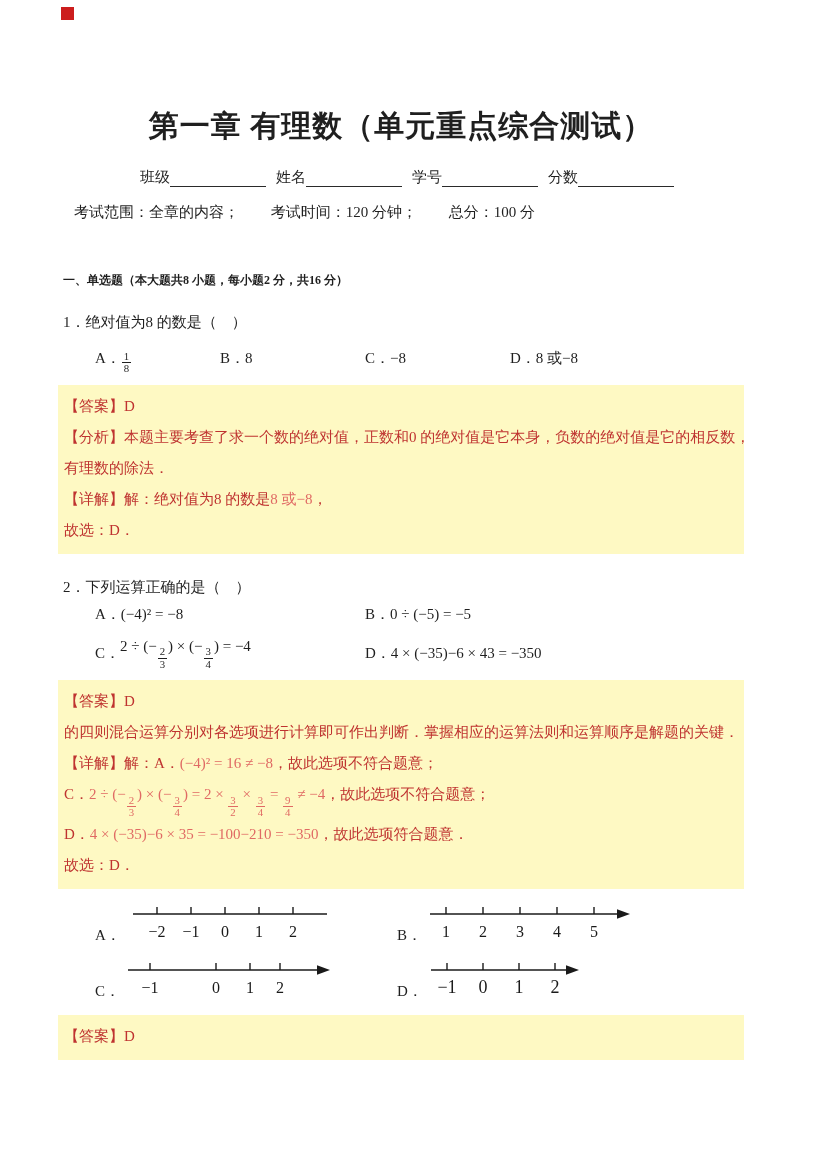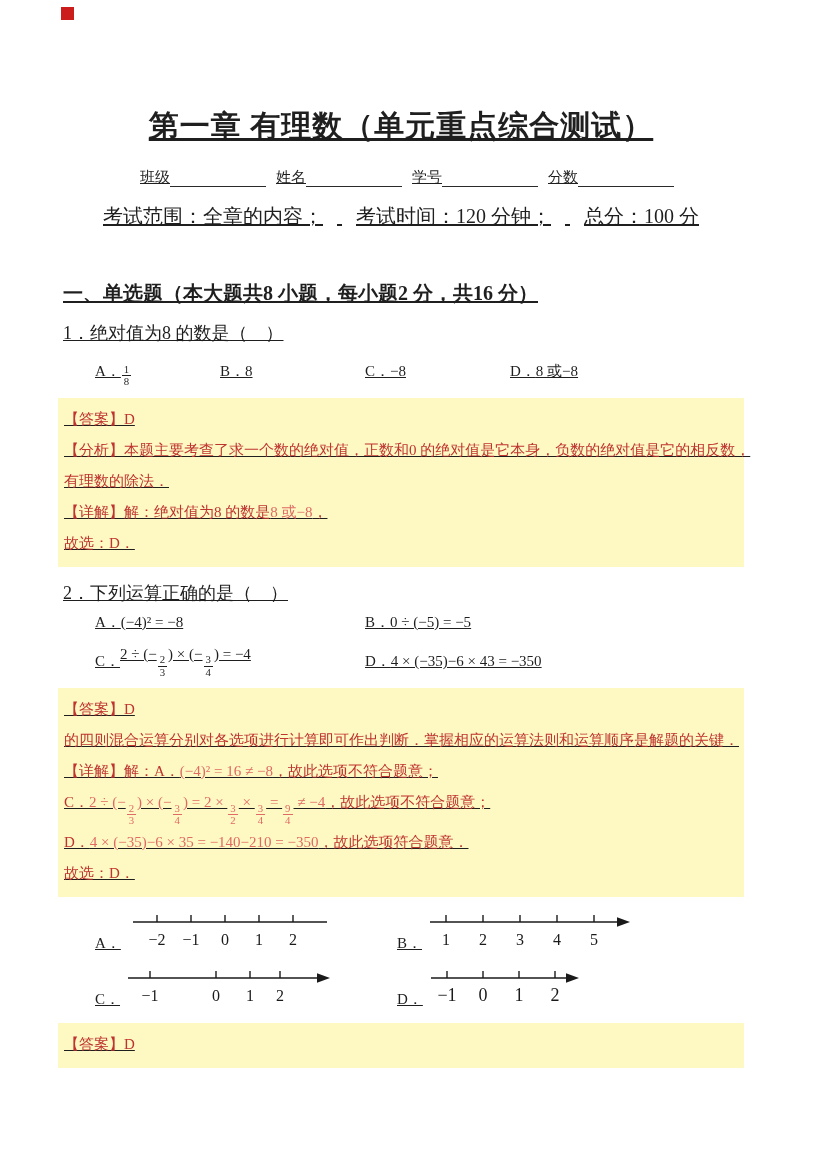--- a/index.html
+++ b/index.html
@@ -5,21 +5,20 @@
   html,body{margin:0;padding:0;background:#ffffff;}
   .page{
     position:relative;
     width:770px;height:1169px;
     background:#ffffff;
     font-family:"Liberation Serif","DejaVu Serif",serif;
     color:#1f1f1f;
     overflow:hidden;
     box-sizing:border-box;
     padding:0 28px 0 60px;
-    text-decoration:underline;
   }
   .corner-marker{
     position:absolute;left:61px;top:7px;width:13px;height:13px;
     background:#cc1d1d;
   }
   .title{
     margin:106px 0 0 0;
     text-align:center;
     font-size:30px;line-height:40px;
     font-weight:bold;
@@ -27,32 +26,31 @@
   }
   .info-line{
     margin:22px 0 0 80px;
     font-size:15px;
     display:flex;align-items:flex-end;
   }
   .info-item{display:flex;align-items:flex-end;margin-right:10px;}
   .blank{display:inline-block;width:96px;border-bottom:1px solid #2a2a2a;height:17px;}
   .exam-line{
     margin:16px 0 0 0;
-    text-align:center;
-    font-size:20px;
+    font-size:15px;
   }
   .exam-line span{margin:0 14px;}
   .sec-heading{
     margin:50px 0 0 3px;
-    font-size:20px;
+    font-size:12px;
     font-weight:bold;
   }
   .question{
-    margin:14px 0 0 3px;
-    font-size:18px;
+    margin:24px 0 0 3px;
+    font-size:15px;
   }
   .opts-row{
     margin:10px 0 0 35px;
     display:flex;align-items:center;
     font-size:15px;
     min-height:30px;
   }
   .opts-row .opt:nth-child(1){width:125px;}
   .opts-row .opt:nth-child(2){width:145px;}
   .opts-row .opt:nth-child(3){width:145px;}
@@ -204,21 +202,21 @@
           </span>) = 2 × <span class="frac">
             <span class="fn">3</span>
             <span class="fd">2</span>
           </span> × <span class="frac">
             <span class="fn">3</span>
             <span class="fd">4</span>
           </span> = <span class="frac">
             <span class="fn">9</span>
             <span class="fd">4</span>
           </span> ≠ −4</span>，故此选项不符合题意；</div>
-    <div class="aline">D．<span class="mred">4 × (−35)−6 × 35 = −140−210 = −350</span>，故此选项符合题意．</div>
+    <div class="aline">D．<span class="mred">4 × (−35)−6 × 35 = −100−210 = −350</span>，故此选项符合题意．</div>
     <div class="aline">故选：D．</div>
   </div>
 
 
   <div class="nl-grid">
     <div class="nl-item">
       <span class="nl-letter">A．</span>
       <span class="nl-svg"><svg width="205" height="44" viewBox="0 0 205 44" xmlns="http://www.w3.org/2000/svg">
             <line x1="6" y1="13" x2="200" y2="13" stroke="#1a1a1a" stroke-width="1.6"></line>
             <line x1="30" y1="6" x2="30" y2="13" stroke="#1a1a1a" stroke-width="1.4"></line>

